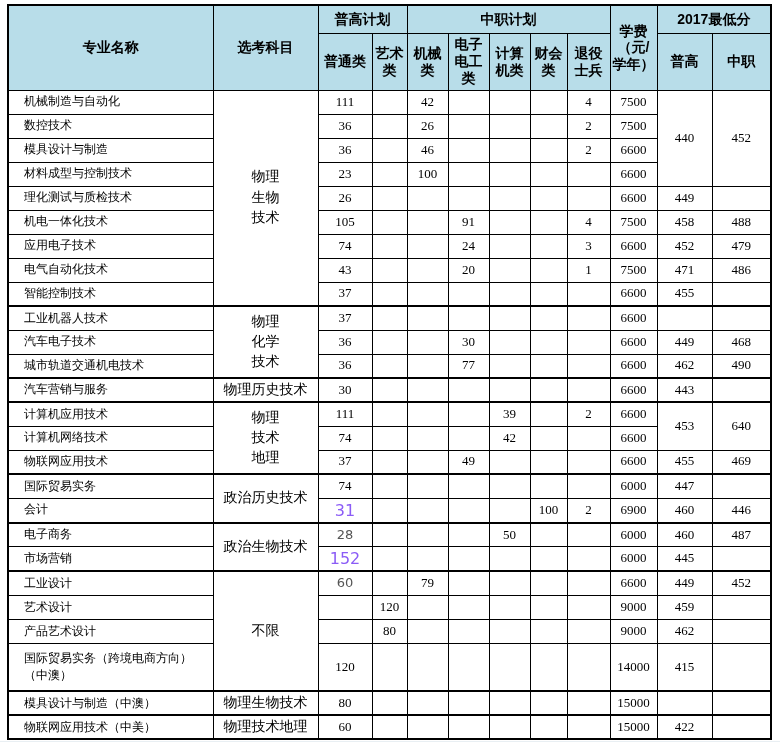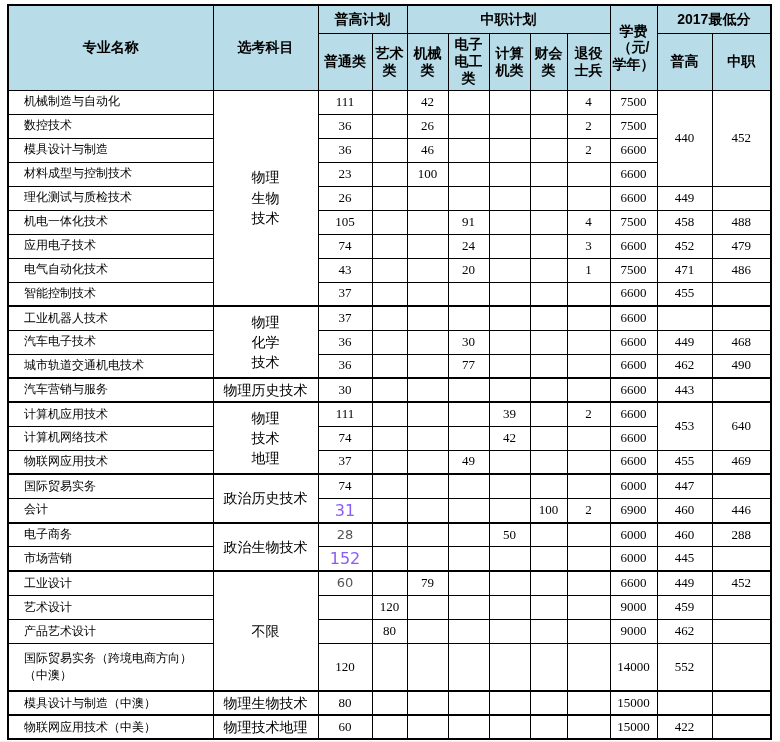--- a/index.html
+++ b/index.html
@@ -19,21 +19,21 @@
     background:#b8dde9;font-weight:bold;font-size:14px;line-height:1.2;
     font-family:"Liberation Sans",sans-serif;
   }
   thead tr.h1{height:28px;}
   thead tr.h2{height:57px;}
   tbody tr{height:24px;}
   tbody tr.tall{height:48px;}
   tbody tr.group td{border-top-width:2px;}
   td{font-family:"Liberation Serif",serif;font-size:13px;line-height:1.45;}
   td.major{text-align:left;font-size:12px;padding-left:15px;font-family:"Liberation Sans",sans-serif;}
-  td.subjects{font-size:14px;font-family:Liberation Sans, sans-serif;}
+  td.subjects{font-size:14px;font-family:Liberation Mono, monospace;}
   td.alt{font-family:"DejaVu Sans",sans-serif;color:#555;font-size:13px;}
   td.alt-big{font-family:"DejaVu Sans",sans-serif;color:#8b5cf6;font-size:16px;}
   .bottom-strip{width:780px;height:6px;background:#e9eff3;margin-top:1px;}
 </style>
 </head>
 <body>
 
 <table>
   <colgroup>
     <col style="width:205px">
@@ -322,21 +322,21 @@
         <td rowspan="2" class="subjects">政治生物技术</td>
         <td class="alt">28</td>
         <td></td>
         <td></td>
         <td></td>
         <td>50</td>
         <td></td>
         <td></td>
         <td>6000</td>
         <td>460</td>
-        <td>288</td>
+        <td>487</td>
       </tr>
       <tr>
         <td class="major">市场营销</td>
         <td class="alt-big">152</td>
         <td></td>
         <td></td>
         <td></td>
         <td></td>
         <td></td>
         <td></td>
@@ -388,21 +388,21 @@
         <td class="major">国际贸易实务（跨境电商方向）
 （中澳）</td>
         <td>120</td>
         <td></td>
         <td></td>
         <td></td>
         <td></td>
         <td></td>
         <td></td>
         <td>14000</td>
-        <td>552</td>
+        <td>415</td>
         <td></td>
       </tr>
       <tr class="group">
         <td class="major">模具设计与制造（中澳）</td>
         <td class="subjects">物理生物技术</td>
         <td>80</td>
         <td></td>
         <td></td>
         <td></td>
         <td></td>

